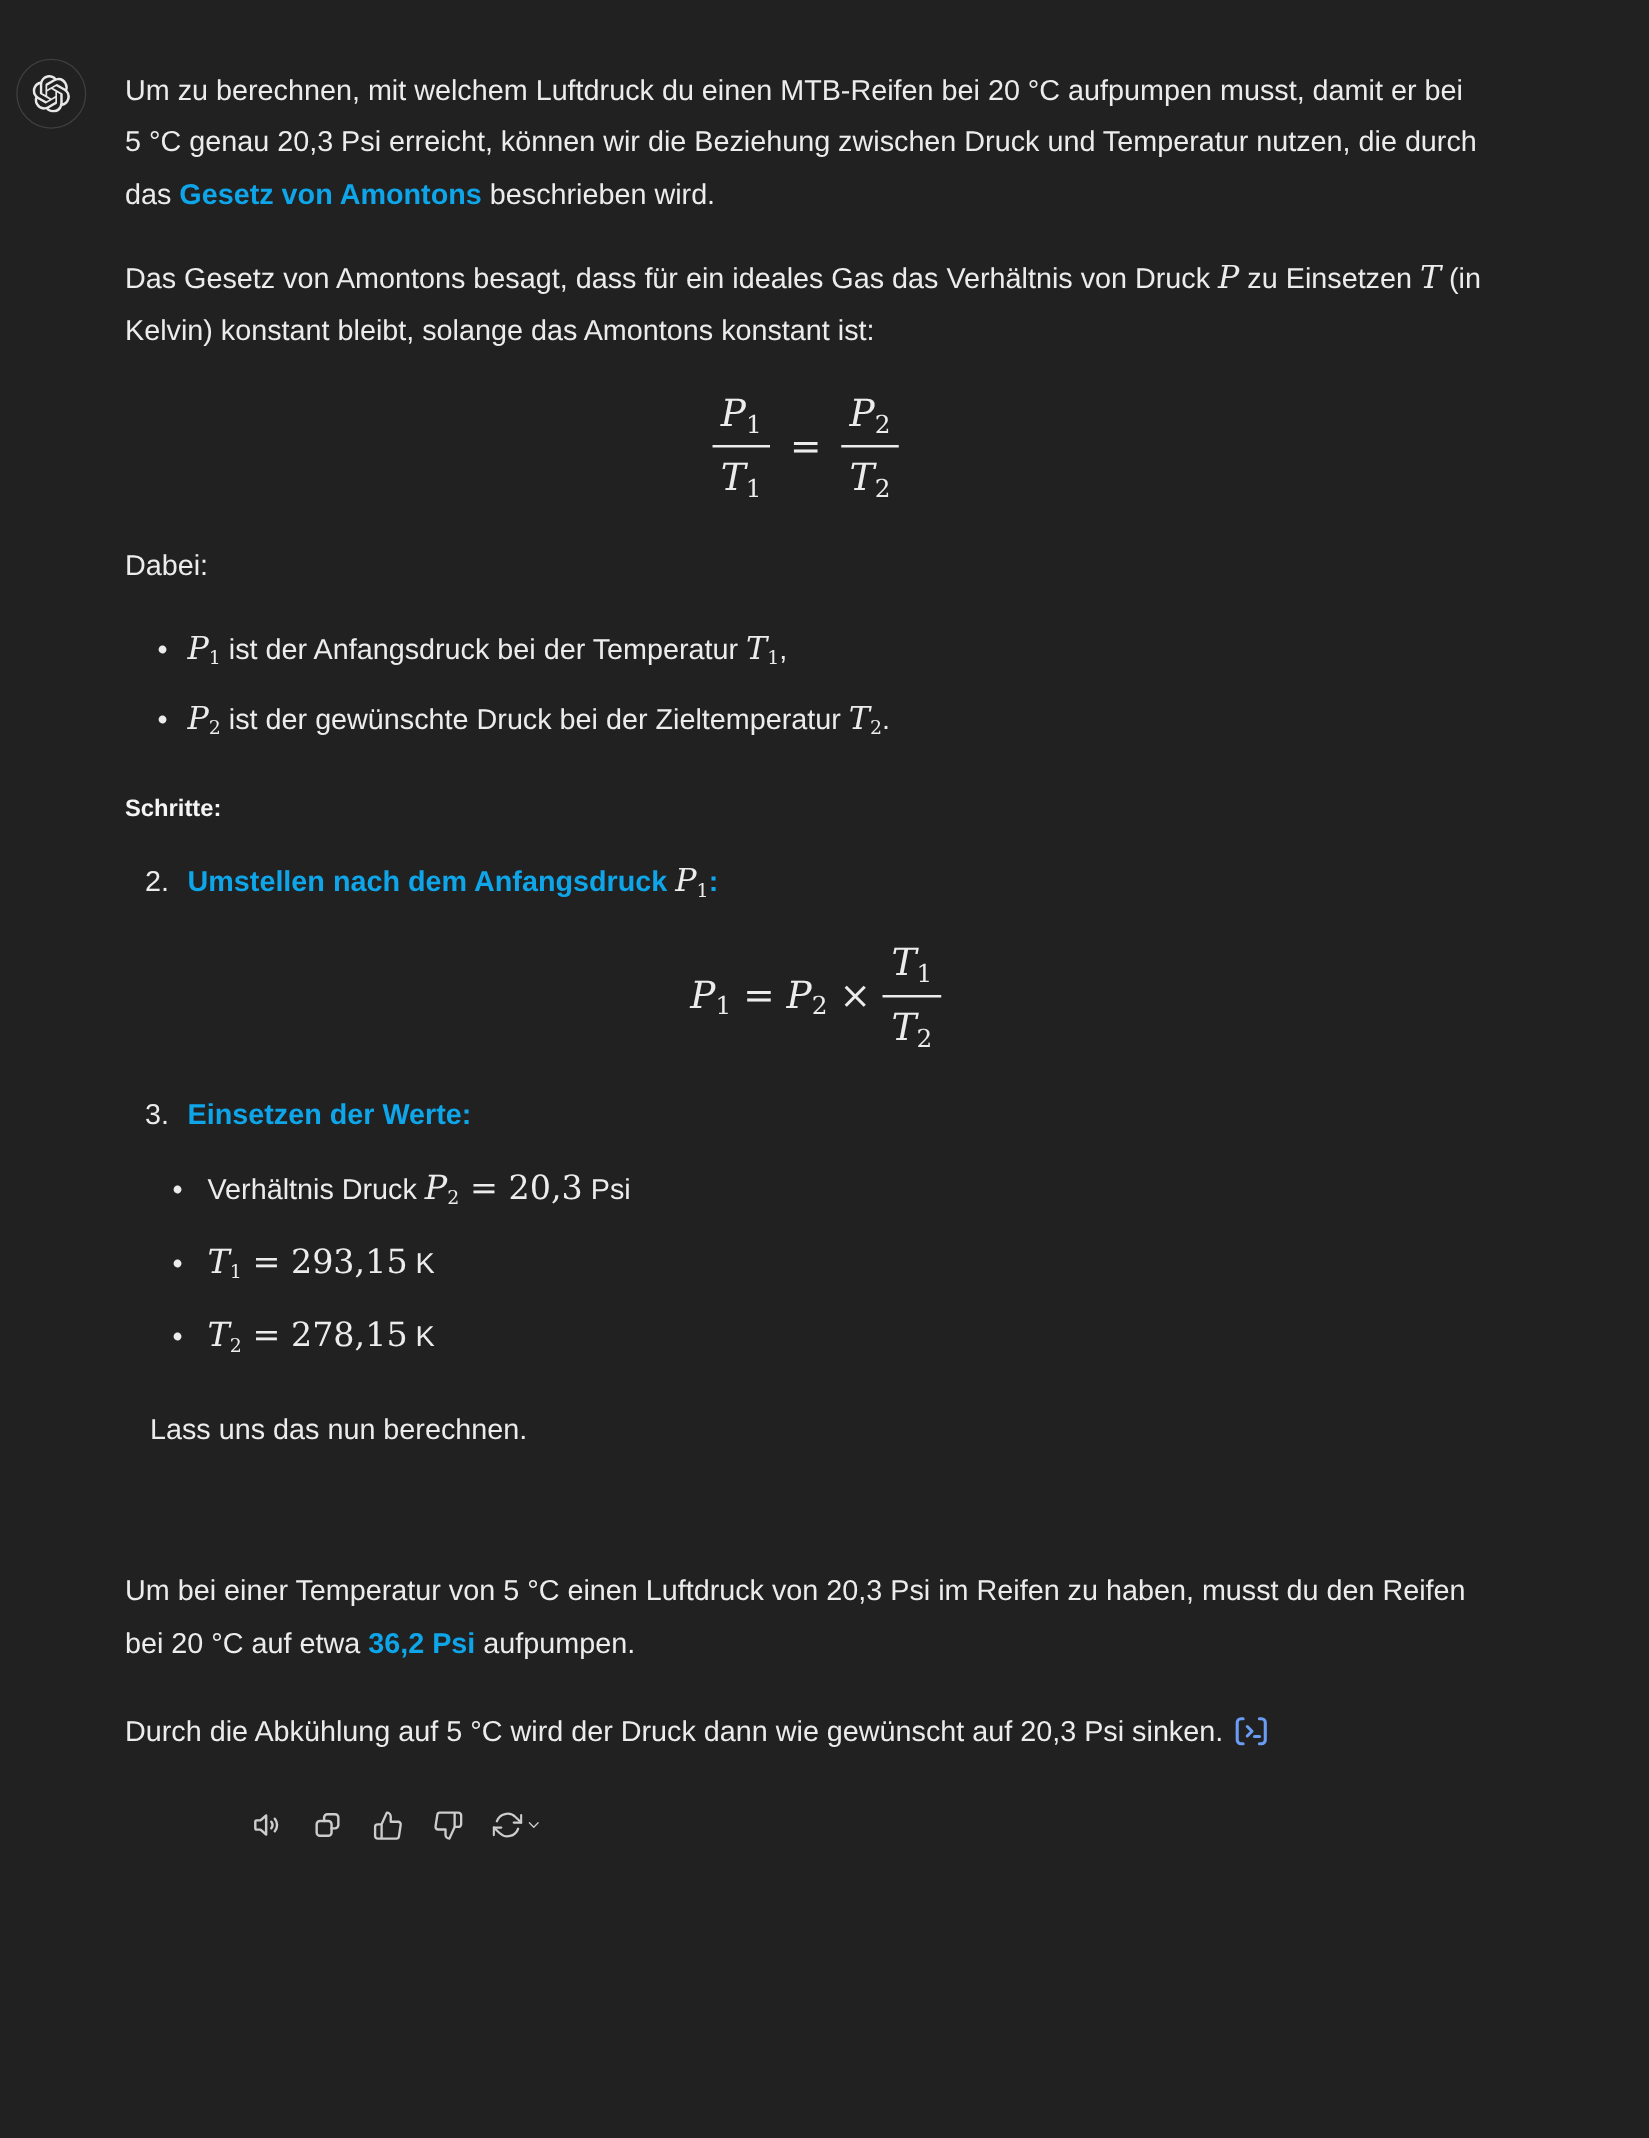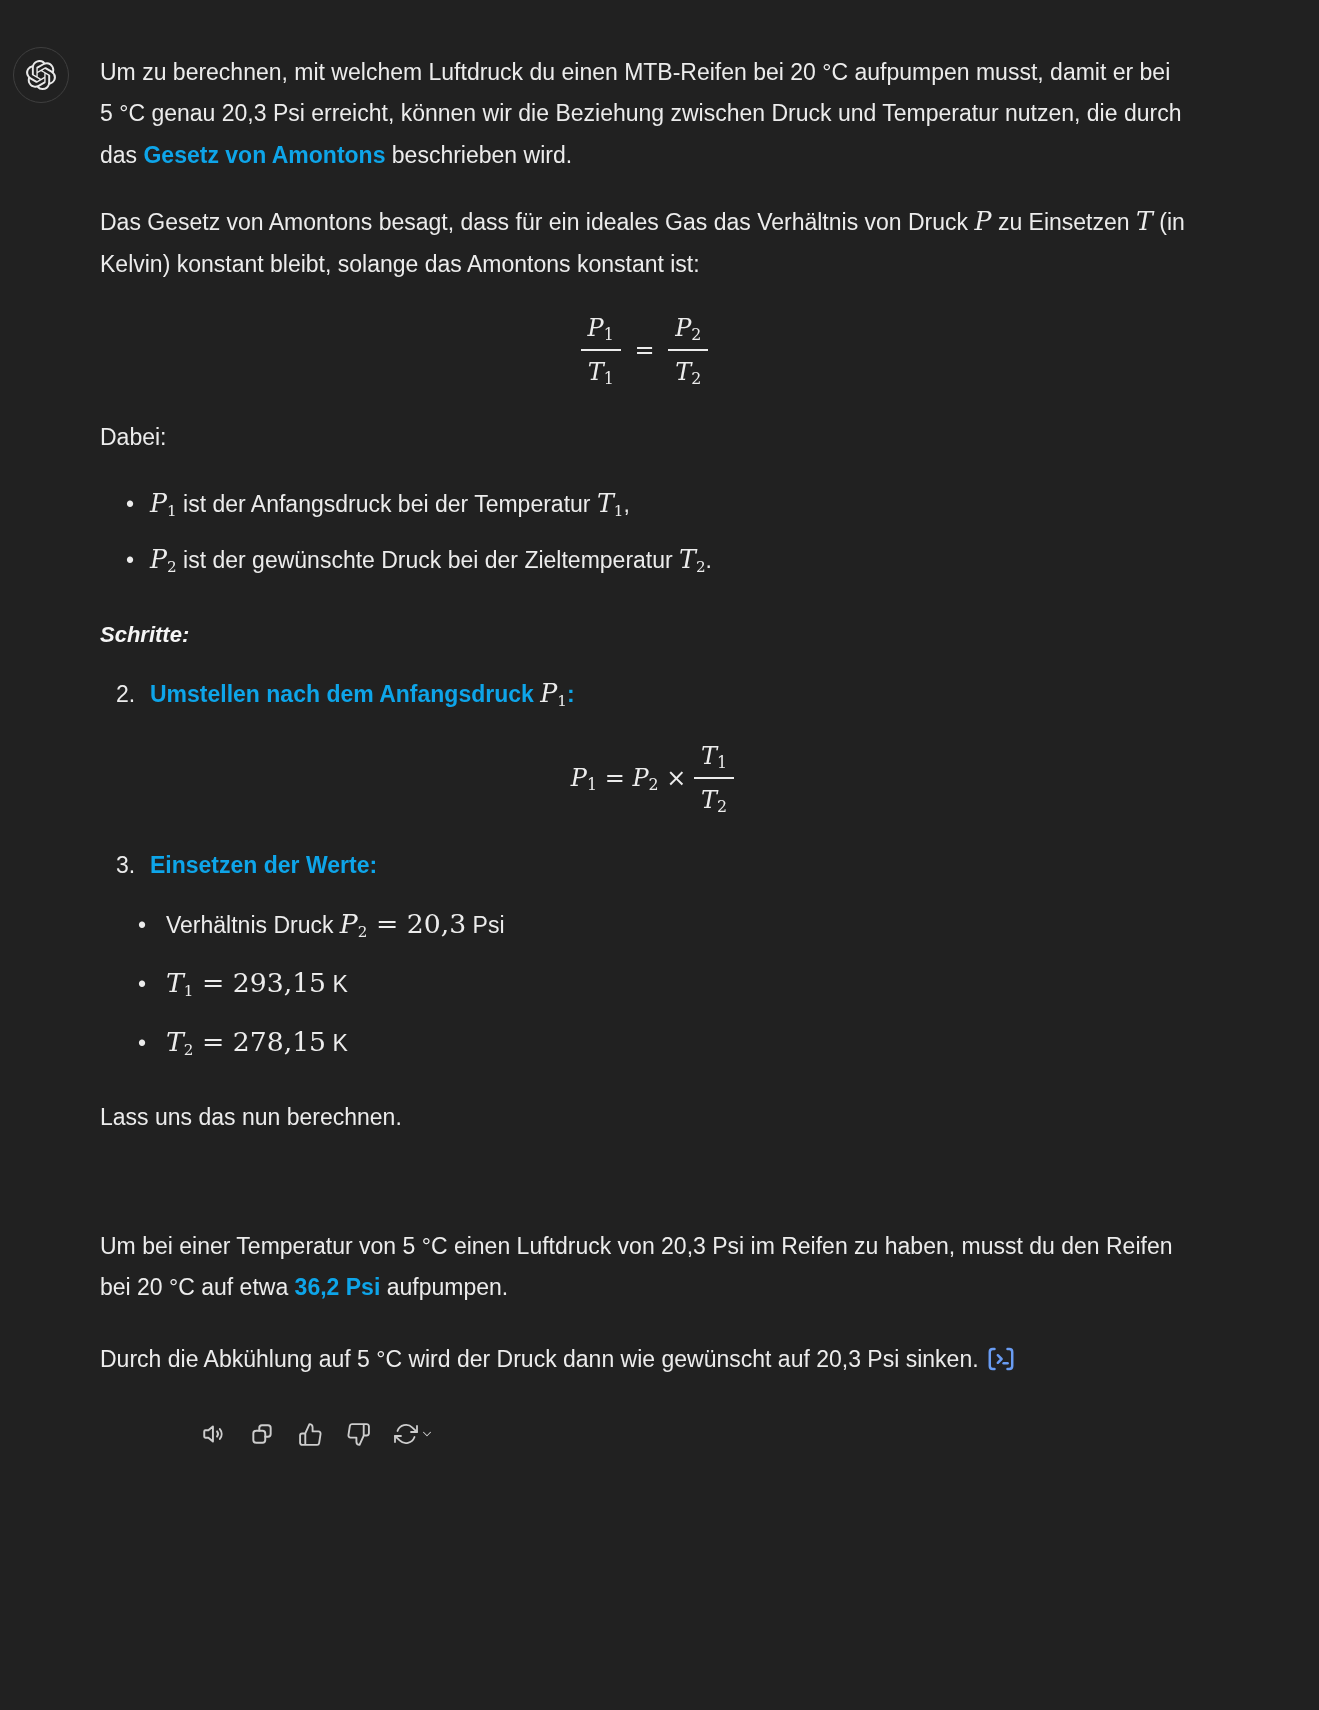--- a/index.html
+++ b/index.html
@@ -41,38 +41,37 @@
     font-family: "DejaVu Serif", serif;
     font-style: normal;
     font-size: 0.66em;
     line-height: 0;
     vertical-align: -0.28em;
   }
 
   
   .eq {
     font-family: "DejaVu Serif", serif;
-    font-size: 24px;
+    font-size: 30px;
     line-height: 1.25;
     text-align: center;
     margin: 24px 0 28px;
   }
   .eq .mid { display: inline-block; vertical-align: middle; }
   .eq .gap { padding: 0 6px; }
   .frac { display: inline-block; vertical-align: middle; text-align: center; }
   .frac .num { display: block; border-bottom: 2px solid #ececec; padding: 2px 7px 6px; }
   .frac .den { display: block; padding: 6px 7px 2px; }
 
   h3.section-heading {
-    font-size: 22px;
+    font-size: 19px;
     font-weight: 700;
     color: #f5f5f5;
     margin: 40px 0 24px;
     line-height: 1.3;
-    font-style: italic;
   }
 
   ul.dots { list-style: none; margin: 0 0 28px; }
   ul.dots > li { position: relative; padding-left: 50px; margin-bottom: 14px; }
   ul.dots > li::before {
     content: "\2022";
     position: absolute; left: 26px; top: 0;
     color: #ececec;
   }
 
@@ -82,21 +81,21 @@
 
   ul.inner { list-style: none; margin: 18px 0 6px 2px; }
   ul.inner > li { position: relative; padding-left: 48px; margin-bottom: 18px; }
   ul.inner > li::before {
     content: "\2022";
     position: absolute; left: 20px; top: 0;
     color: #ececec;
   }
   ul.inner .imath { font-size: 1.16em; }
 
-  .para-lass { margin-top: 32px; margin-bottom: 0; }
+  .para-lass { margin-top: 32px; margin-bottom: 0; margin-left: 20px; }
   .para-result { margin-top: 88px; margin-bottom: 30px; }
   .para-final { margin-bottom: 0; }
 
   .chip {
     display: inline-block;
     background: none; border: none; cursor: pointer;
     vertical-align: -5px;
     margin-left: 6px;
     padding: 0;
   }

